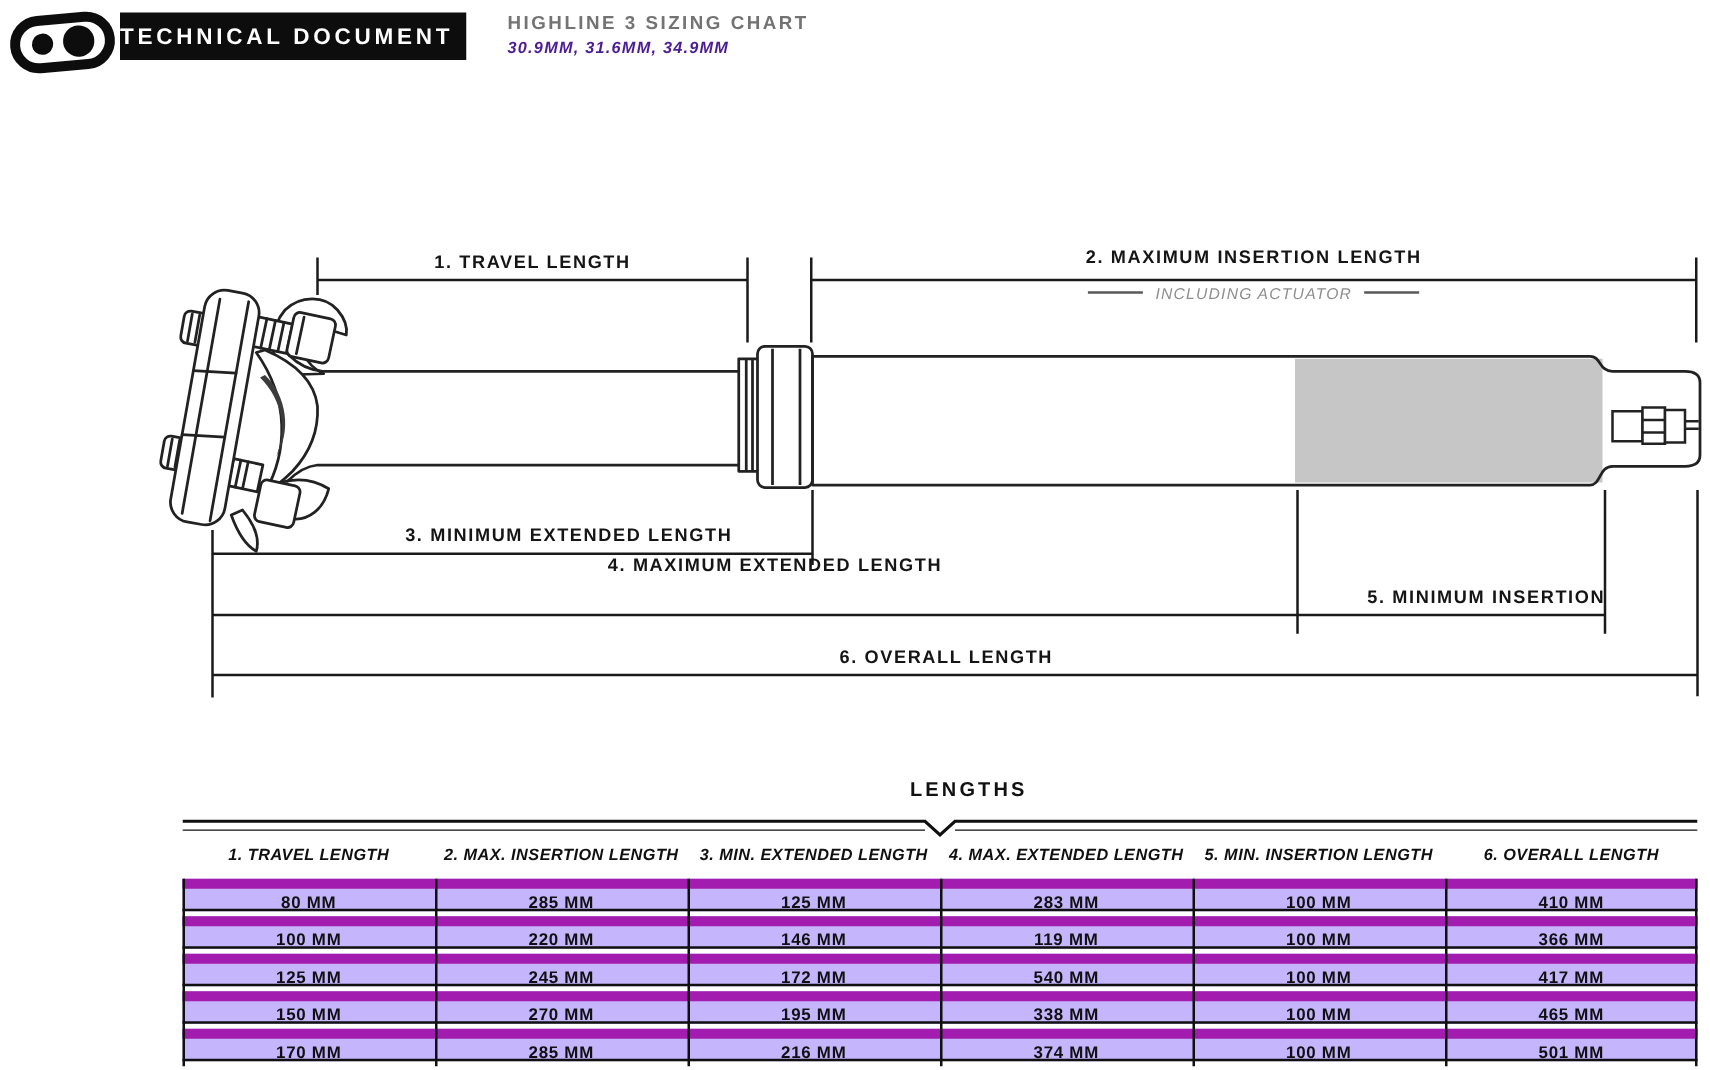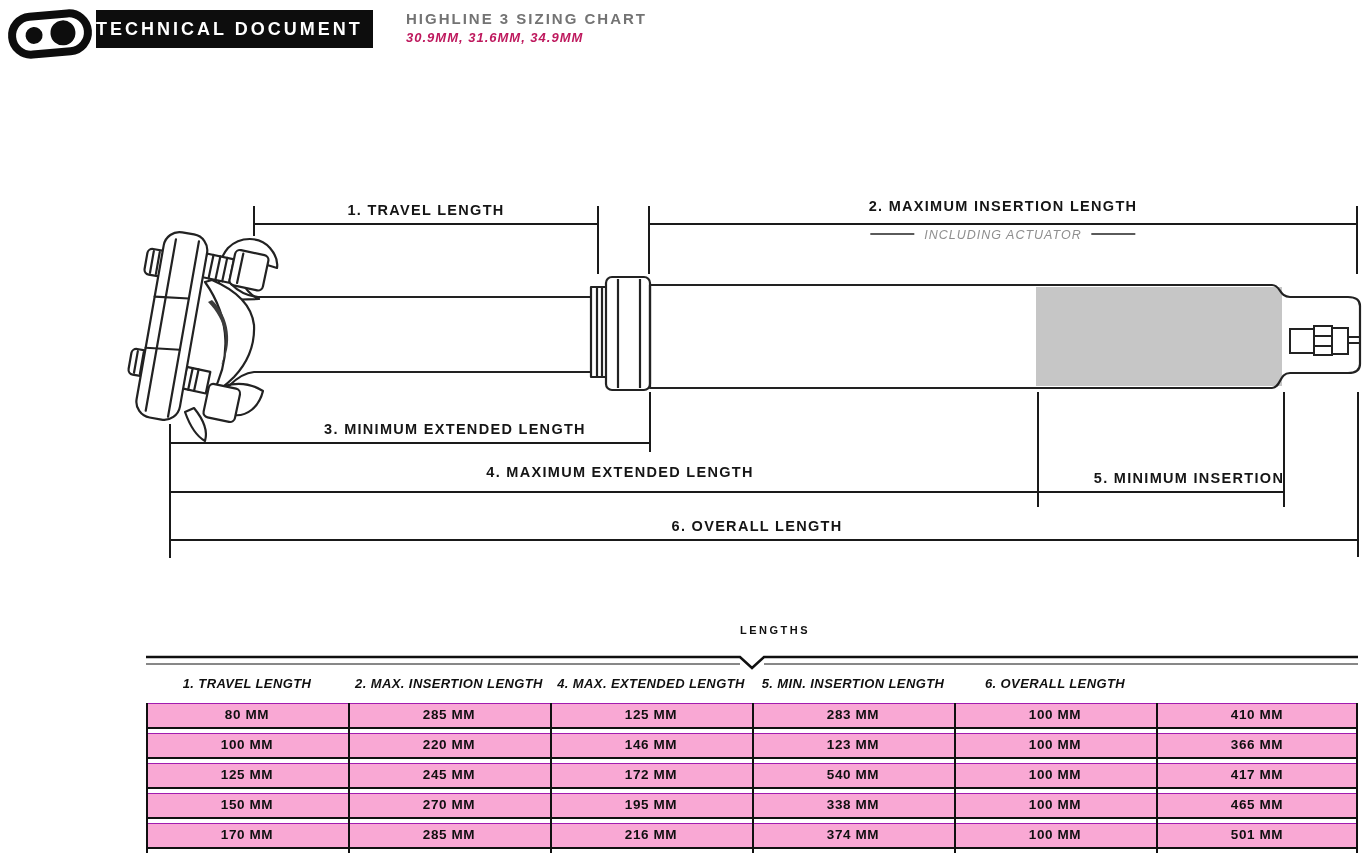--- a/index.html
+++ b/index.html
@@ -18,21 +18,21 @@
     background:#0d0d0d; color:#fff; text-align:left; line-height:38px;
     font-weight:bold; font-size:18px; letter-spacing:3px; white-space:nowrap;
   }
   #doc-title {
     position:absolute; left:406px; top:10px;
     font-weight:bold; font-size:15px; letter-spacing:2px; color:#737373; white-space:nowrap;
   }
   #doc-subtitle {
     position:absolute; left:406px; top:30px;
     font-weight:bold; font-style:italic; font-size:13px; letter-spacing:1px;
-    color:#be185d; white-space:nowrap;
+    color:#4c1d95; white-space:nowrap;
   }
 
   
   .dim-label {
     position:absolute; transform:translateX(-50%);
     font-weight:bold; font-size:14.5px; letter-spacing:1.3px;
     color:#151515; white-space:nowrap;
   }
   .muted-label {
     position:absolute; transform:translateX(-50%);
@@ -40,36 +40,36 @@
     color:#8e8e8e; white-space:nowrap;
   }
   .muted-label::before, .muted-label::after {
     content:""; display:inline-block; width:44px; height:2px;
     background:#5a5a5a; vertical-align:middle; margin:0 10px 3px 10px;
   }
 
   
   #table-title {
     position:absolute; left:752px; top:624px; transform:translateX(-50%);
-    font-weight:bold; font-size:11px; letter-spacing:2.5px; color:#111; white-space:nowrap;padding-left:46px;
+    font-weight:bold; font-size:16px; letter-spacing:2.5px; color:#111; white-space:nowrap;padding-left:46px;
   }
   #table-toprule { position:absolute; left:146px; top:654px; }
   #table-header {
     position:absolute; left:146px; top:672px; width:1212px; display:flex;
   }
   .col-h {
     width:202px; text-align:center;
     font-weight:bold; font-style:italic; font-size:13px; letter-spacing:0.4px;
     color:#101010; white-space:nowrap; line-height:24px;
   }
   #table-body { position:absolute; left:146px; top:703px; width:1212px; }
   .trow {
     display:flex; height:26px;
-    border-top:1px solid #a21caf; border-bottom:2px solid #101010;
-    margin-bottom:4px; background:#f9a8d4;
+    border-top:8px solid #a21caf; border-bottom:2px solid #101010;
+    margin-bottom:4px; background:#c4b5fd;
   }
   .trow:last-child { margin-bottom:0; }
   .tcell {
     width:202px; text-align:center; line-height:22px;
     font-weight:bold; font-size:13.5px; letter-spacing:0.6px; color:#101010;
   }
   .vline { position:absolute; top:0; bottom:0; width:2px; background:#101010; }
 </style>
 </head>
 <body>
@@ -198,54 +198,55 @@
         <line x1="1358" y1="392" x2="1358" y2="557"></line>
       </g>
       <line x1="170" y1="424" x2="170" y2="558"></line>
     </g>
   </svg>
 
   <div class="dim-label" style="left:426px; top:202px;">1. TRAVEL LENGTH</div>
   <div class="dim-label" style="left:1003px; top:198px;">2. MAXIMUM INSERTION LENGTH</div>
   <div class="muted-label" style="left:1003px; top:228px;">INCLUDING ACTUATOR</div>
   <div class="dim-label" style="left:455px; top:421px;">3. MINIMUM EXTENDED LENGTH</div>
-  <div class="dim-label" style="left:620px; top:464px;">4. MAXIMUM EXTENDED LENGTH</div>
+  <div class="dim-label" style="left:620px; top:445px;">4. MAXIMUM EXTENDED LENGTH</div>
   <div class="dim-label" style="left:1161px; top:470px;margin-left:28px;">5. MINIMUM INSERTION</div>
   <div class="dim-label" style="left:757px; top:518px;">6. OVERALL LENGTH</div>
 
   <div id="table-title">LENGTHS</div>
 
   <svg id="table-toprule" width="1212" height="20" viewBox="0 0 1212 20">
     <path d="M0,3 H594 L606,14 L618,3 H1212" fill="none" stroke="#101010" stroke-width="2.5"></path>
     <line x1="0" y1="10" x2="594" y2="10" stroke="#101010" stroke-width="1"></line>
     <line x1="618" y1="10" x2="1212" y2="10" stroke="#101010" stroke-width="1"></line>
   </svg>
 
   <div id="table-header">
     <div class="col-h">1. TRAVEL LENGTH</div>
     <div class="col-h">2. MAX. INSERTION LENGTH</div>
+    <div class="col-h">3. MIN. EXTENDED LENGTH</div>
     <div class="col-h">4. MAX. EXTENDED LENGTH</div>
     <div class="col-h">5. MIN. INSERTION LENGTH</div>
     <div class="col-h">6. OVERALL LENGTH</div>
   </div>
 
   <div id="table-body">
     <div class="trow">
       <div class="tcell">80 MM</div>
       <div class="tcell">285 MM</div>
       <div class="tcell">125 MM</div>
       <div class="tcell">283 MM</div>
       <div class="tcell">100 MM</div>
       <div class="tcell">410 MM</div>
     </div>
     <div class="trow">
       <div class="tcell">100 MM</div>
       <div class="tcell">220 MM</div>
       <div class="tcell">146 MM</div>
-      <div class="tcell">123 MM</div>
+      <div class="tcell">119 MM</div>
       <div class="tcell">100 MM</div>
       <div class="tcell">366 MM</div>
     </div>
     <div class="trow">
       <div class="tcell">125 MM</div>
       <div class="tcell">245 MM</div>
       <div class="tcell">172 MM</div>
       <div class="tcell">540 MM</div>
       <div class="tcell">100 MM</div>
       <div class="tcell">417 MM</div>

